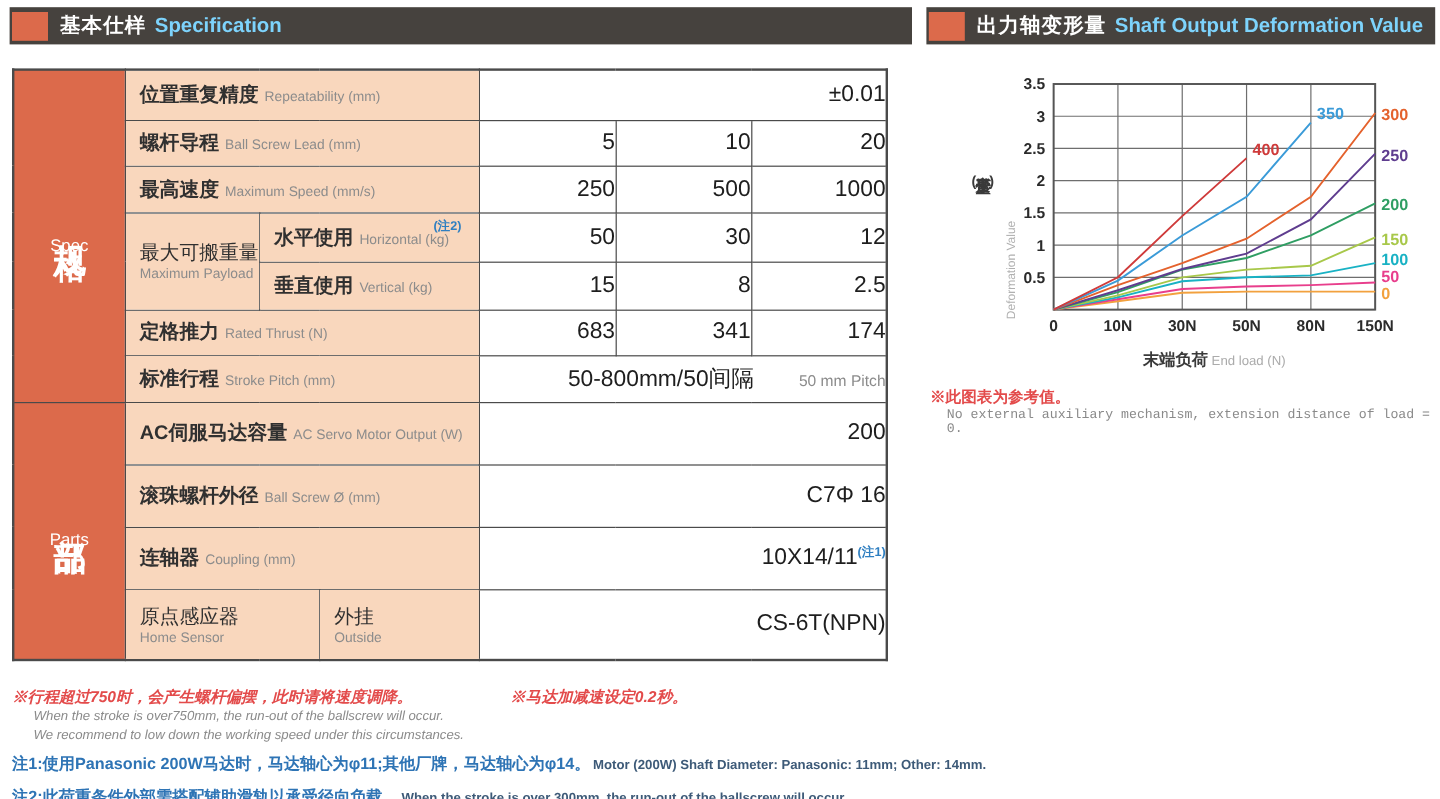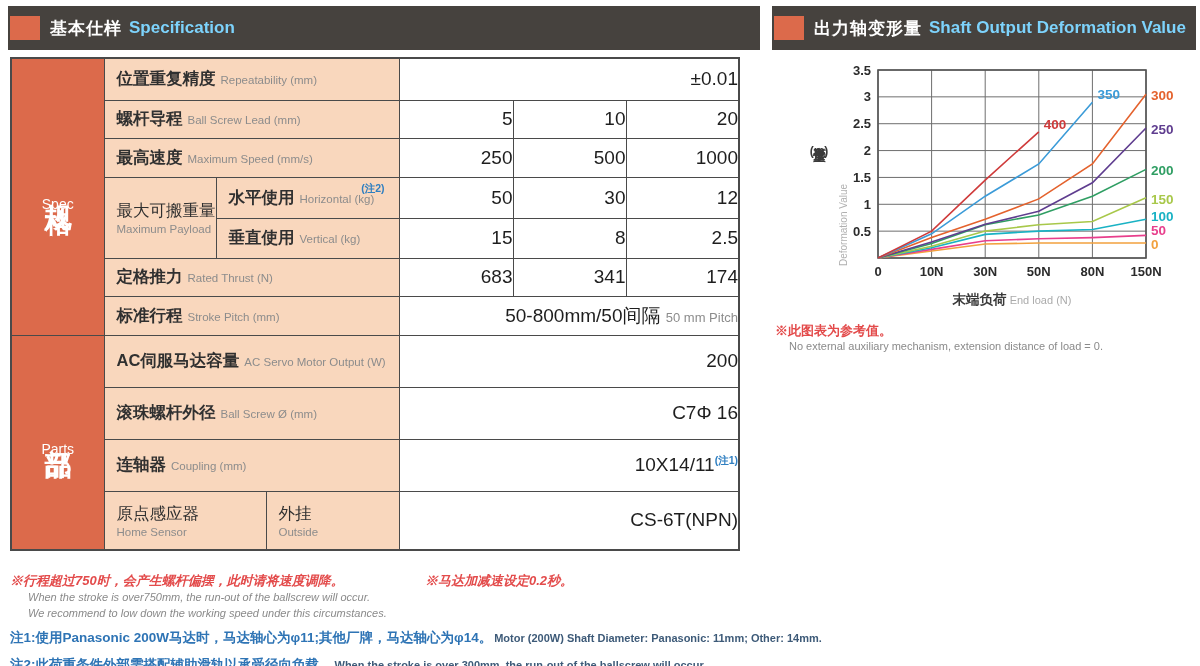--- a/index.html
+++ b/index.html
@@ -1,40 +1,40 @@
 <!DOCTYPE html>
 <html><head>
 <meta charset="utf-8">
 <style>
   * { margin:0; padding:0; box-sizing:border-box; }
   body { background:#ffffff; font-family:"Liberation Sans", sans-serif; }
   .page { position:relative; width:1200px; height:666px; background:#fff; overflow:hidden; }
 
   
-  .hdr { position:absolute; height:44px; background:#46423e; display:flex; align-items:center; }
+  .hdr { position:absolute; height:31px; background:#46423e; display:flex; align-items:center; }
   .hdr-sq { width:30px; height:24px; background:#dc6a4b; margin:2px 10px 2px 2px; flex:0 0 auto; }
   .hdr-zh { color:#fff; font-size:17px; font-weight:bold; letter-spacing:1px; margin-right:7px; white-space:nowrap; }
   .hdr-en { color:#7dd3fc; font-size:17px; font-weight:bold; white-space:nowrap; }
   #hdr-left  { left:8px;  top:6px; width:752px; }
   #hdr-right { left:772px; top:6px; width:424px;text-align:center; }
 
   
   .spec-table { position:absolute; left:10px; top:57px; border-collapse:collapse; table-layout:fixed; }
   .spec-table td { border:1.5px solid #4a4a4a; vertical-align:middle; }
   .spec-table { border:2px solid #4a4a4a; }
   td.side { background:#dc6a4b; text-align:center; }
   .side-zh { writing-mode:vertical-rl; text-orientation:upright; margin:0 auto; color:#fff; font-size:27px; font-weight:bold; letter-spacing:5px; line-height:1; }
   .side-en { color:#fff; font-size:14px; margin-top:4px; }
   td.lbl { background:#f9d7bd; padding-left:12px; position:relative; }
   td.lbl .zh { font-size:16.5px; font-weight:bold; color:#303030; }
   td.lbl .en { font-size:11.5px; color:#8c8c8c; margin-left:5px; }
   td.lbl .zh-block { display:block; font-size:16.5px; font-weight:normal; color:#303030; }
   td.lbl .en-block { display:block; font-size:11.5px; color:#8c8c8c; margin-top:1px; }
   td.val { background:#fff; text-align:right; font-size:19px; color:#1e1e1e; }
-  .val-suffix { font-size:13px; color:#8c8c8c; }
+  .val-suffix { font-size:13px; color:#8c8c8c;margin-left:32px; }
   sup.blue { color:#2f7fc1; font-size:10.5px; font-weight:bold; }
   sup.corner { position:absolute; top:4px; right:14px; color:#2f7fc1; font-size:10.5px; font-weight:bold; }
   tr.r1{height:42px} tr.r2{height:38px} tr.r3{height:39px} tr.r4{height:41px}
   tr.r5{height:40px} tr.r6{height:38px} tr.r7{height:39px} tr.r8{height:52px}
   tr.r9{height:52px} tr.r10{height:52px} tr.r11{height:59px}
 
   
   .fnotes { position:absolute; left:10px; top:572px; width:1185px; }
   .fn-row { display:flex;font-style:italic; }
   .fn-a { width:415px; }
@@ -46,21 +46,21 @@
 
   
   .chart-panel { position:absolute; left:772px; top:50px; width:428px; height:268px; }
   svg text { font-family:"Liberation Sans", sans-serif; }
   .ylab { position:absolute; left:34px; top:86px; width:26px; display:flex; flex-direction:column; align-items:center; }
   .ylab .v-zh { writing-mode:vertical-rl; text-orientation:upright; font-size:13px; font-weight:bold; color:#3a3a3a; letter-spacing:2px; }
   .ylab .unit { font-size:12px; font-weight:bold; color:#3a3a3a; margin-top:2px; }
   .y-en { position:absolute; left:66px; top:36px; height:180px; writing-mode:vertical-rl; transform:rotate(180deg); color:#b0b0b0; font-size:10px; }
   .chart-note { position:absolute; left:775px; top:322px; }
   .chart-note .zh { color:#e34b4b; font-size:13px; font-weight:bold; }
-  .chart-note .en { color:#8a8a8a; font-size:11px; padding-left:14px; }
+  .chart-note .en { color:#8a8a8a; font-size:11px; padding-left:14px;font-family:Liberation Mono, monospace; }
 </style>
 </head>
 <body>
 
 <div class="page">
 
   <div class="hdr" id="hdr-left">
     <div class="hdr-sq"></div>
     <span class="hdr-zh">基本仕样</span>
     <span class="hdr-en">Specification</span>

